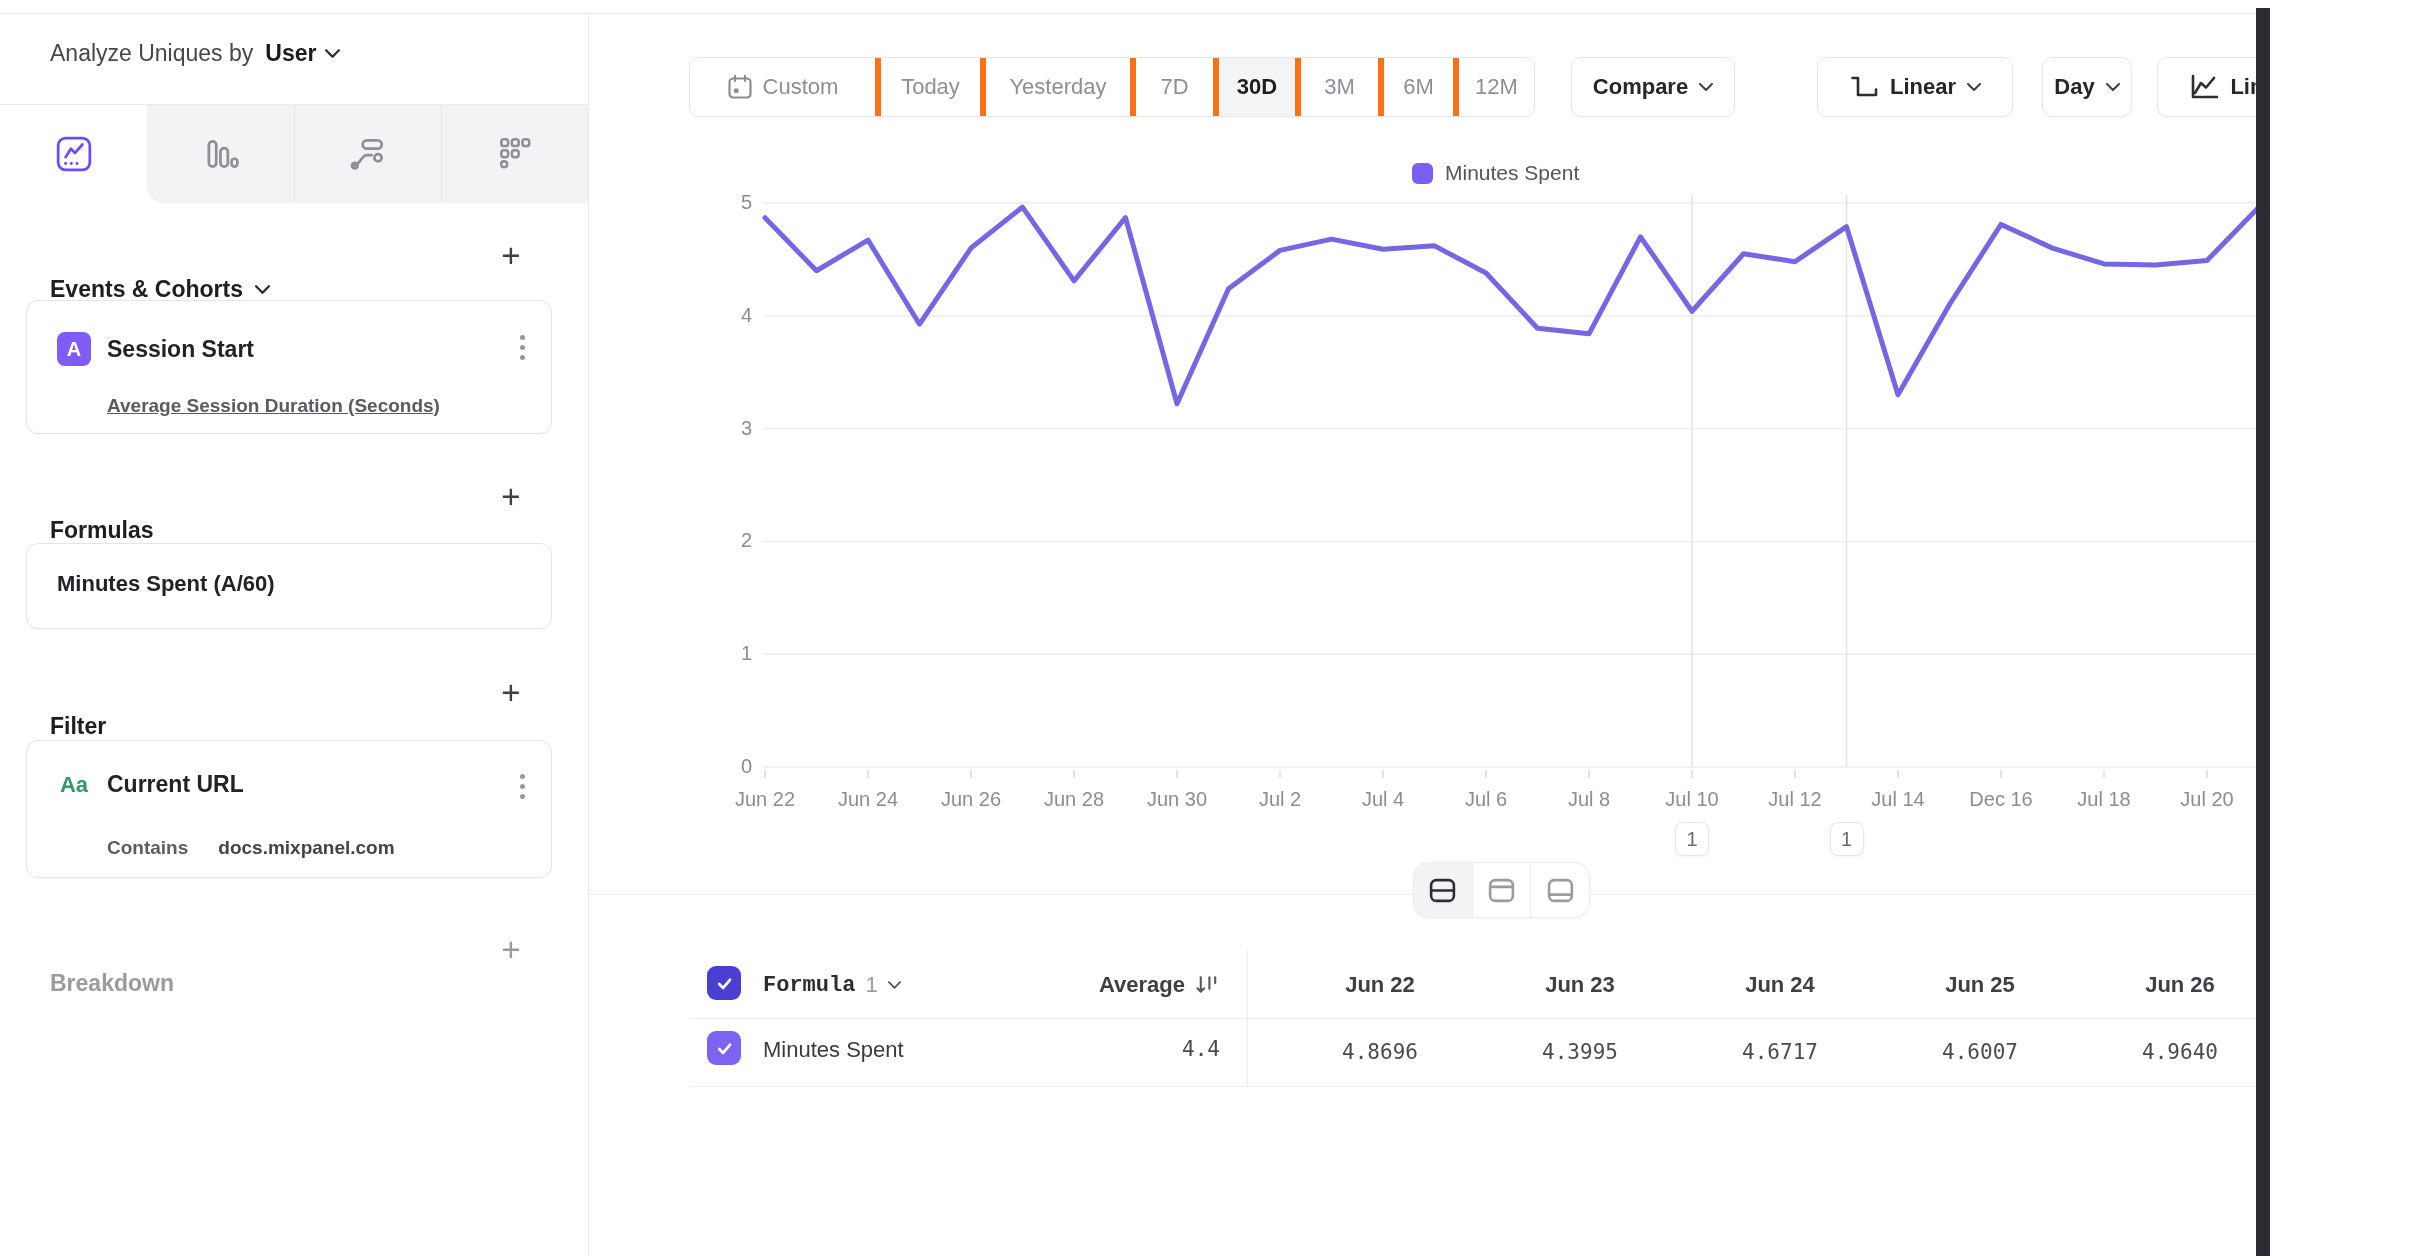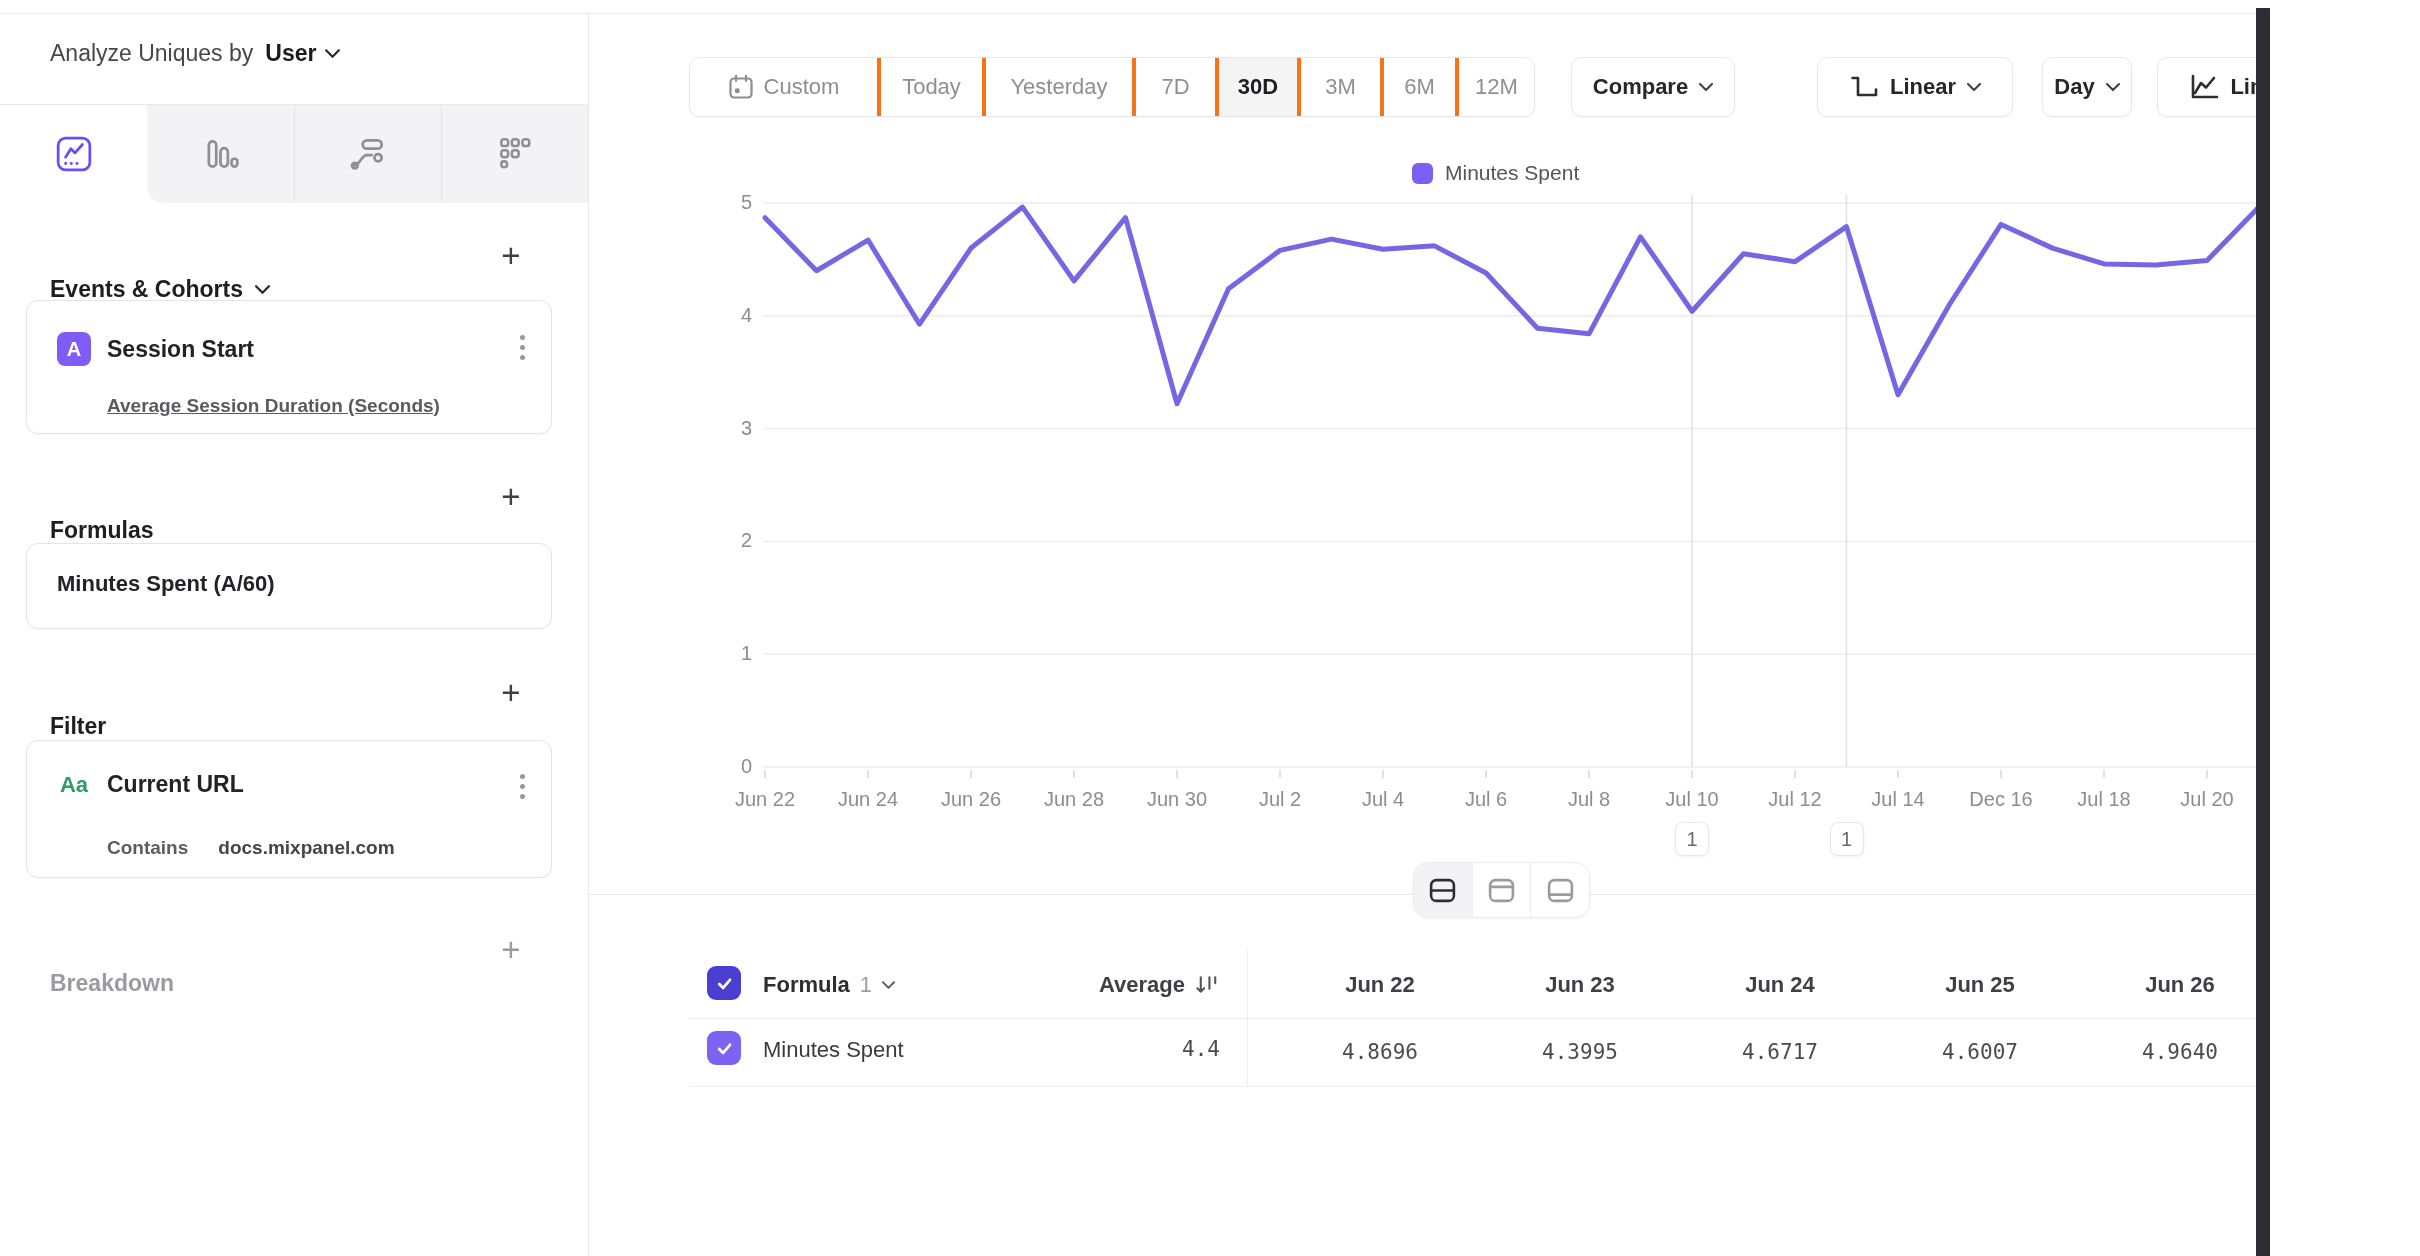--- a/index.html
+++ b/index.html
@@ -34,21 +34,21 @@
   .kebab{position:absolute;right:26px;display:flex;flex-direction:column;gap:5px;align-items:center;}
   .kebab i{width:5px;height:5px;border-radius:50%;background:#97979e;}
 
   
   .btn{position:absolute;top:57px;height:60px;background:#fff;border:1px solid #e7e7ea;border-radius:10px;
        display:flex;align-items:center;justify-content:center;gap:11px;font-size:22px;font-weight:600;color:#26262c;
        box-shadow:0 1px 2px rgba(20,20,30,0.03);box-sizing:border-box;}
   .trange{position:absolute;left:689px;top:57px;height:60px;border:1px solid #e7e7ea;border-radius:10px;
           display:flex;background:#fff;box-shadow:0 1px 2px rgba(20,20,30,0.03);box-sizing:border-box;overflow:hidden;}
   .trange .seg{height:100%;display:flex;align-items:center;justify-content:center;gap:10px;
-               font-size:22px;color:#8e8e95;border-right:4px solid #f97316;box-sizing:border-box;}
+               font-size:22px;color:#8e8e95;border-right:6px solid #f97316;box-sizing:border-box;}
   .trange .seg:last-child{border-right:none;}
   .trange .seg.sel{background:#f4f4f5;color:#1d1d22;font-weight:700;}
 
   
   .legend{position:absolute;left:1412px;top:161px;display:flex;align-items:center;gap:12px;}
   .legend .sw{width:21px;height:21px;border-radius:6px;}
   .legend .tx{font-size:21px;color:#55555c;}
   .ylab{position:absolute;width:60px;text-align:right;font-size:20px;color:#8c8c92;}
   .xlab{position:absolute;width:90px;text-align:center;font-size:20px;color:#8c8c92;}
   .annot{position:absolute;width:34px;height:34px;line-height:33px;text-align:center;background:#fff;
@@ -345,21 +345,21 @@
   </div>
 
   <div>
 
     <div class="cb" style="left:707px;top:966px;background:#4a3fd2;">
       <svg width="19" height="19" viewBox="0 0 18 18">
           <polyline points="4,9.5 7.7,13.2 14.2,5.5" fill="none" stroke="#fff" stroke-width="2.6" stroke-linecap="round" stroke-linejoin="round"></polyline>
         </svg>
     </div>
     <div class="t-label" style="left:763px;top:972px;">
-      <span style="font-weight:600;">Formula</span>
+      <span style="font-weight:600;font-family:Liberation Mono, monospace;">Formula</span>
       <span style="color:#9d9da4;">1</span>
       <svg width="13" height="8" viewBox="0 0 14 8">
           <polyline points="1,1 7,7 13,1" fill="none" stroke="#55555c" stroke-width="2" stroke-linecap="round" stroke-linejoin="round"></polyline>
         </svg>
     </div>
     <div class="t-label" style="left:1085px;top:972px;width:135px;justify-content:flex-end;font-weight:600;color:#3f3f46;">
       <span>Average</span>
       <svg width="25" height="22" viewBox="0 0 26 22">
         <path d="M6,3 L6,18 M2.5,14.5 L6,18 L9.5,14.5" fill="none" stroke="#55555c" stroke-width="2.2" stroke-linecap="round" stroke-linejoin="round"></path>
         <line x1="15" y1="3" x2="15" y2="15" stroke="#55555c" stroke-width="2.2" stroke-linecap="round"></line>

